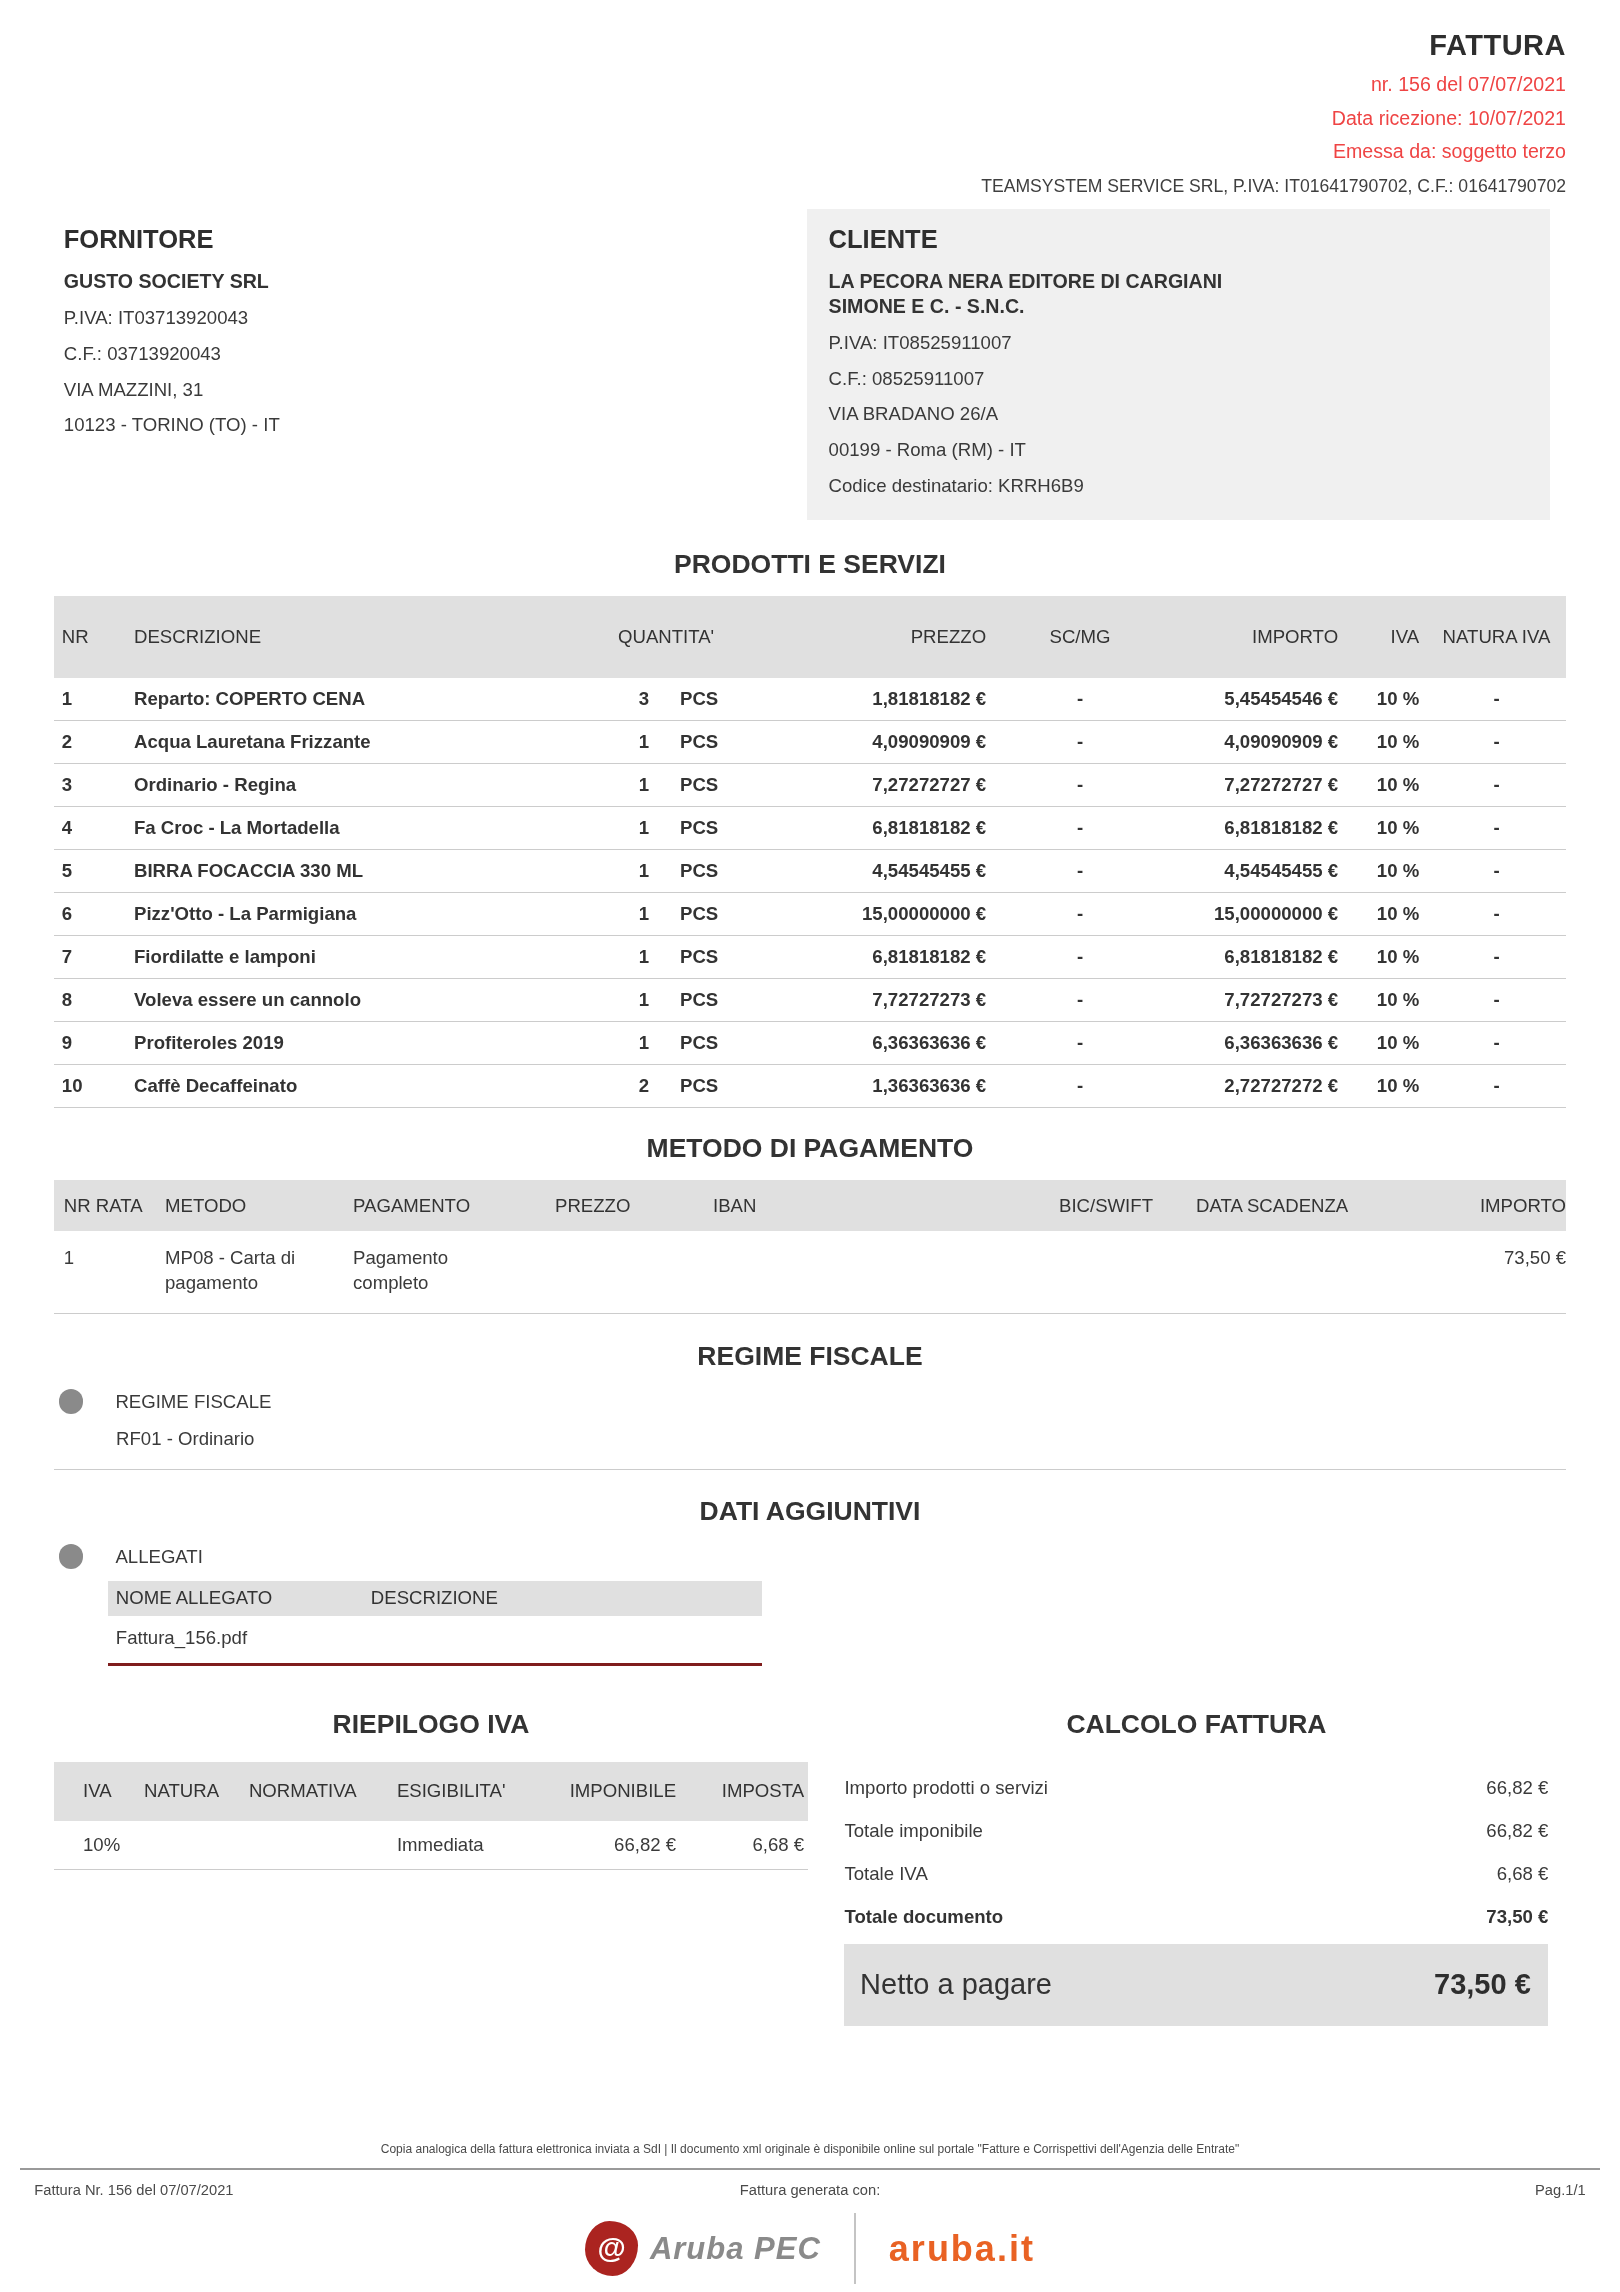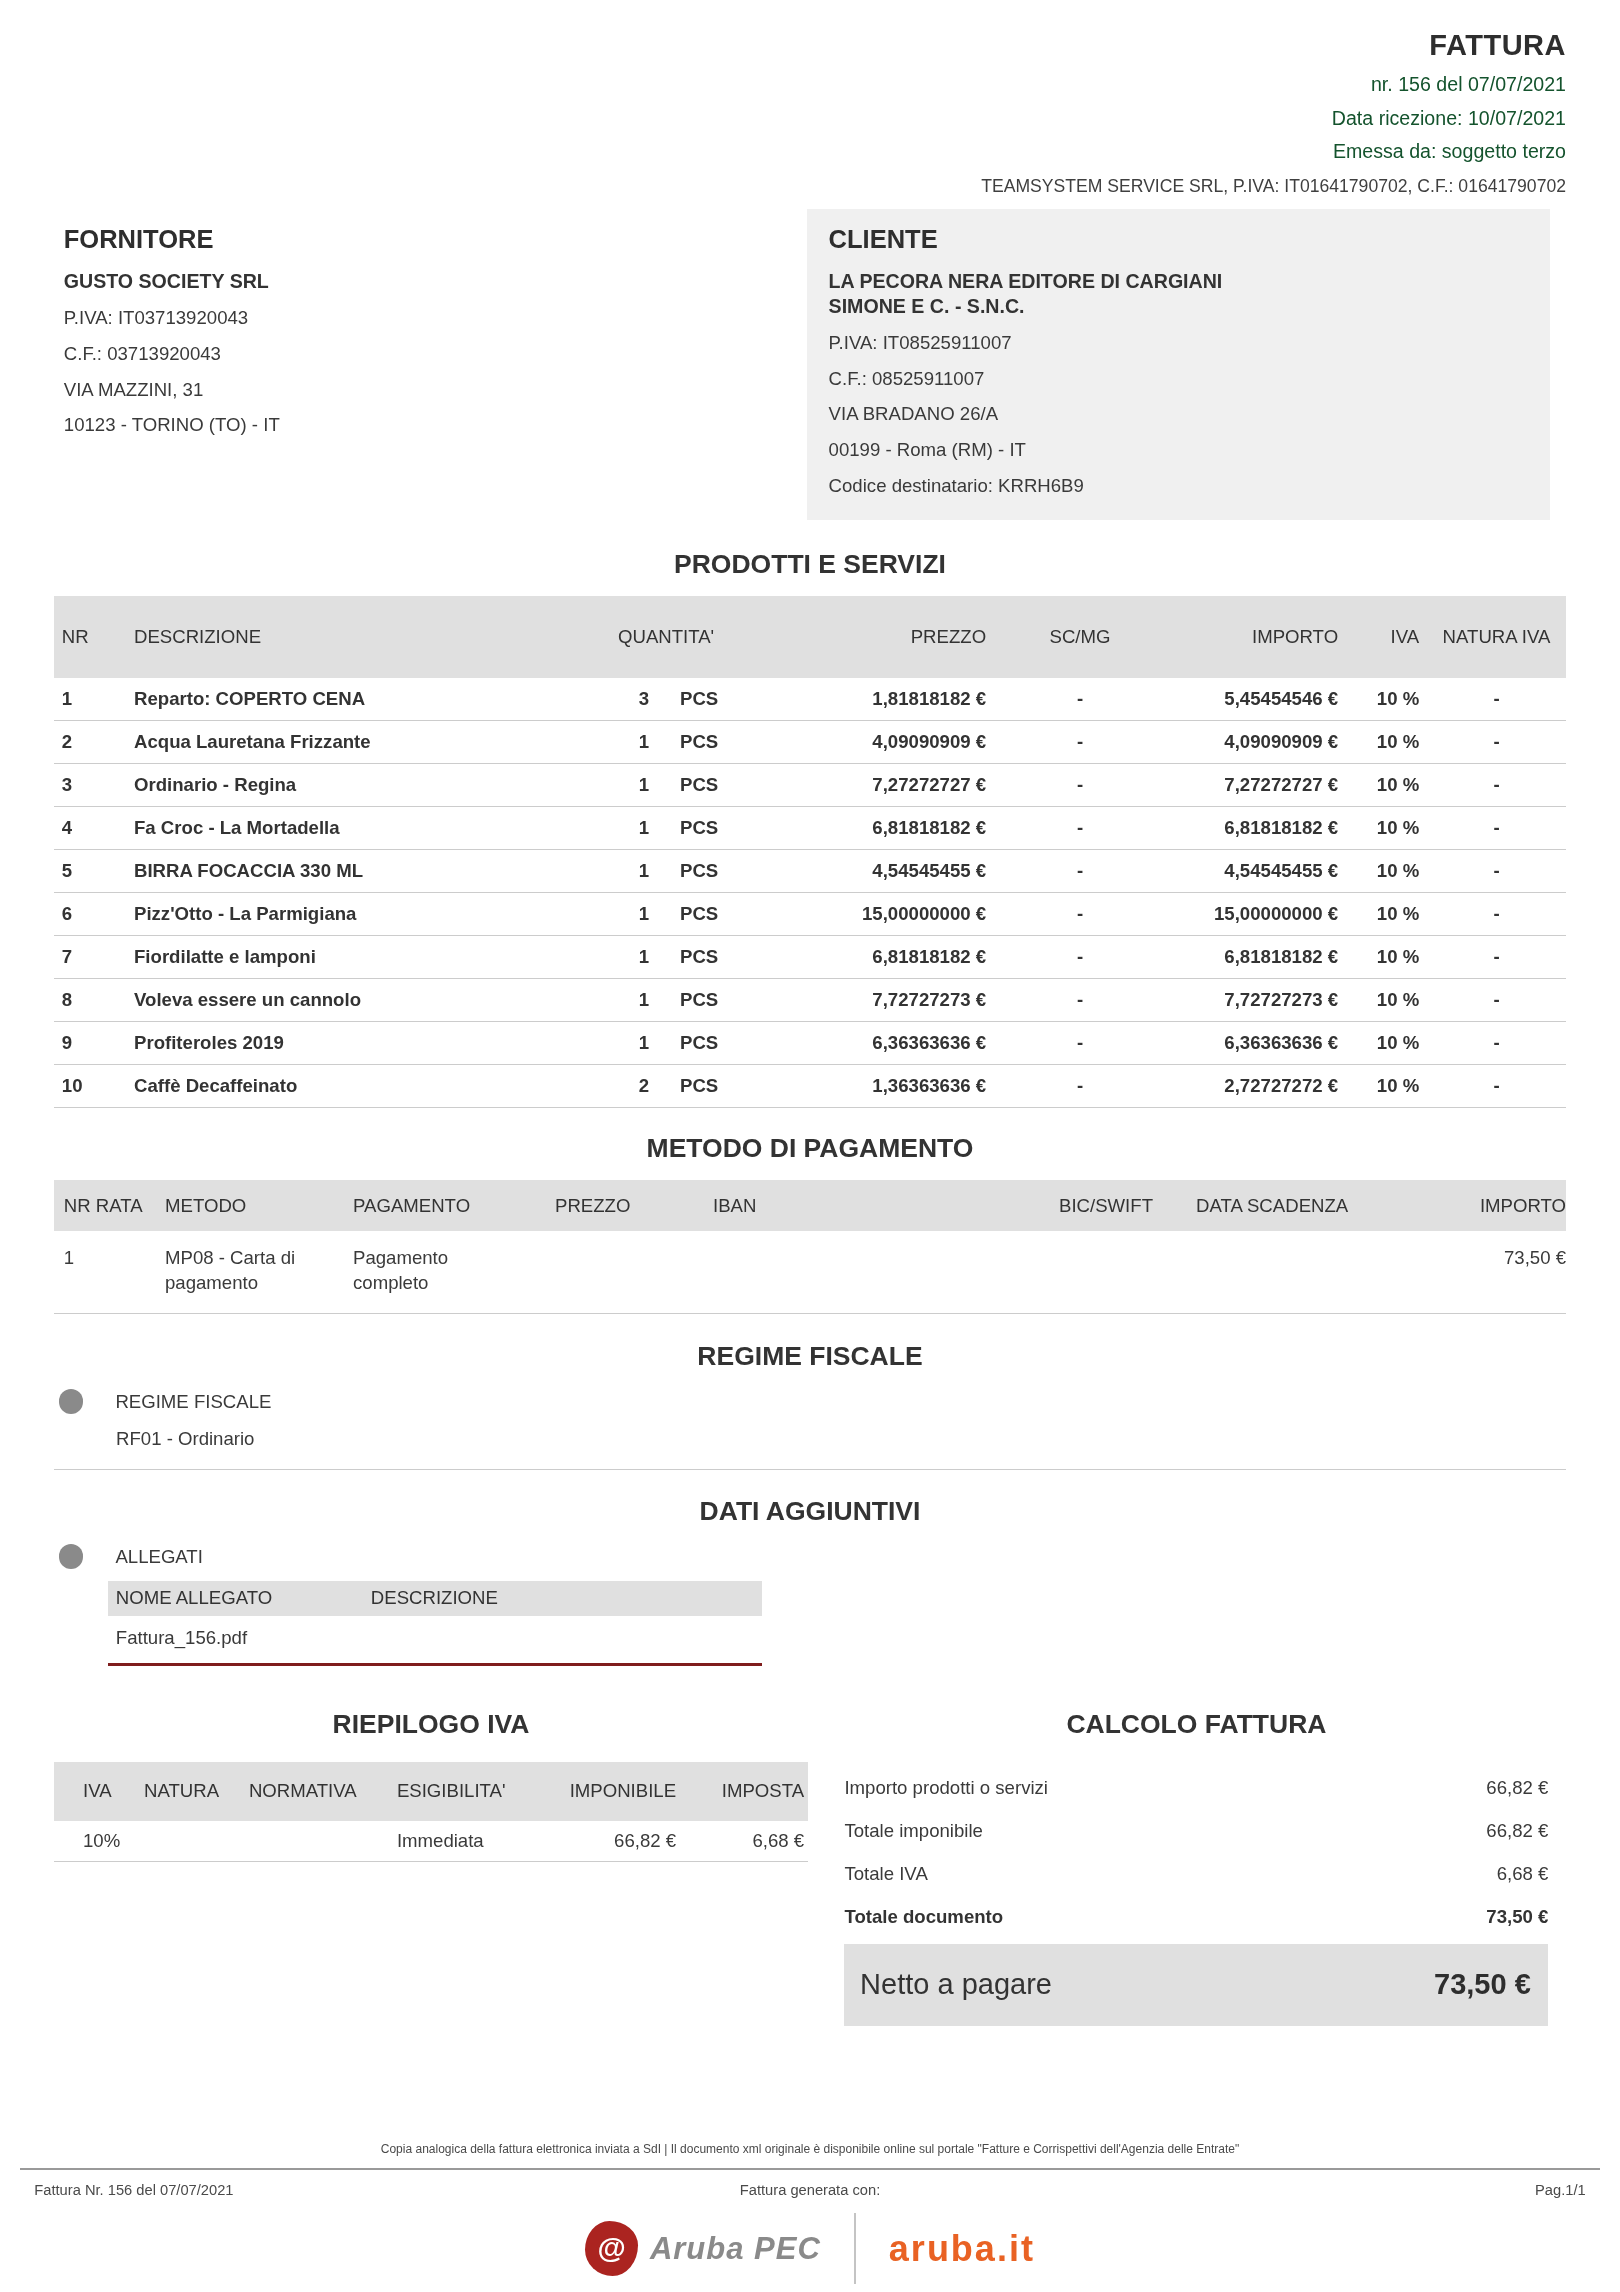--- a/index.html
+++ b/index.html
@@ -6,21 +6,21 @@
   html, body { background:#ffffff; }
   body {
     width:1620px; height:2293px; position:relative; overflow:hidden;
     font-family:"Liberation Sans", sans-serif; color:#3a3a3a;
   }
   .page { position:absolute; inset:0; padding:0 54px; }
 
   
   .doc-header { padding-top:29px; text-align:right; }
   .doc-title { font-size:29px; font-weight:bold; color:#2e2e2e; letter-spacing:0.5px; }
-  .doc-line { font-size:19.6px; margin-top:10.8px; color:#14532d; }
+  .doc-line { font-size:19.6px; margin-top:10.8px; color:#ef4444; }
   .intermediary { font-size:17.6px; margin-top:12.7px; color:#3f3f3f; }
 
   
   .parties { display:flex; margin-top:11.8px; }
   .supplier { width:753px; padding:15.7px 29px 0 9.8px; }
   .customer { flex:1; background:#f0f0f0; padding:15.7px 21.6px 23.5px 21.6px; margin-right:15.7px; }
   .party-heading { font-size:25.5px; font-weight:bold; color:#2e2e2e; margin-bottom:15.7px; }
   .party-name { font-size:19.6px; font-weight:bold; color:#333333; line-height:1.25; }
   .customer .party-name { max-width:451px; }
   .party-line { font-size:18.6px; margin-top:13.7px; color:#3a3a3a; }
@@ -69,21 +69,21 @@
   .allegati-row { display:grid; grid-template-columns:255px 1fr; padding:11.8px 0 13.7px 0; font-size:18.6px; color:#3a3a3a; border-bottom:3px solid #7f1d1d; }
   .allegati-row span { padding-left:7.8px; }
 
   
   .bottom-cols { display:flex; margin-top:43px; }
   .vat-col { width:754px; }
   .calc-col { width:704px; margin-left:auto; margin-right:17.6px; }
 
   .vatgrid { display:grid; grid-template-columns:88px 103px 147px 145px 143px 1fr; align-items:center; }
   .vat-head { background:#e0e0e0; height:59px; margin-top:21.6px; font-size:18.6px; color:#333333; }
-  .vat-row { height:41px; border-bottom:1px solid #cccccc; font-size:18.6px; color:#3a3a3a; }
+  .vat-row { height:49px; border-bottom:1px solid #cccccc; font-size:18.6px; color:#3a3a3a; }
   .v-iva { padding-left:29px; }
   .v-natura { padding-left:2px; }
   .v-normativa { padding-left:3.9px; }
   .v-esig { padding-left:4.9px; }
   .v-imponibile { text-align:right; padding-right:3.9px; }
   .v-imposta { text-align:right; padding-right:3.9px; }
 
   .calc-rows { margin-top:37px; }
   .calc-row { display:flex; justify-content:space-between; font-size:18.6px; color:#3a3a3a; margin-top:21px; }
   .calc-row.total { font-weight:bold; color:#333333; }

